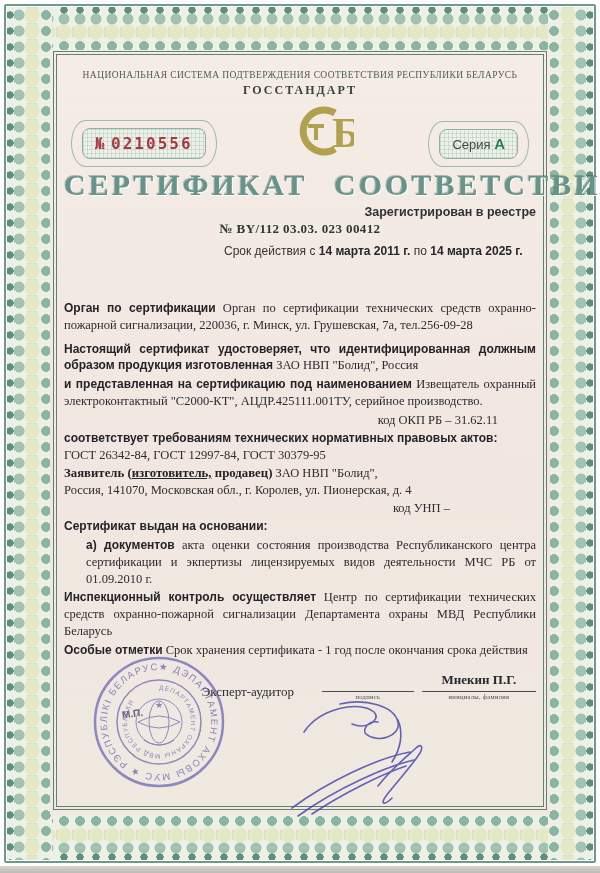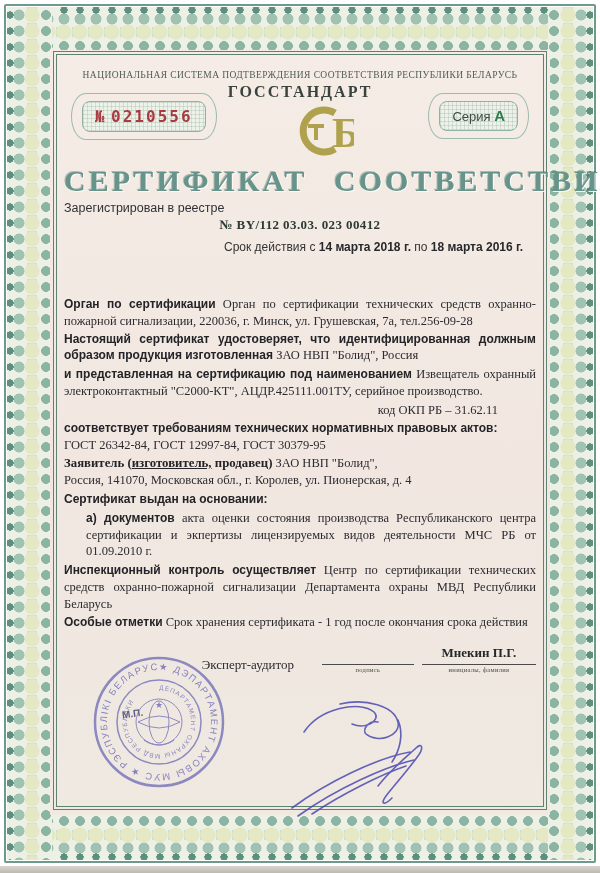--- a/index.html
+++ b/index.html
@@ -27,48 +27,48 @@
       radial-gradient(9px 9px at 25px 0px,#cfe0d2 55%,rgba(0,0,0,0) 62%),
       radial-gradient(8px 8px at 39px 8px,#8cb4a3 58%,rgba(0,0,0,0) 64%);
     background-size:45px 16px;background-repeat:repeat-y;}
   .edge.left{left:7px;} .edge.right{right:7px;transform:scaleX(-1);}
 
   
   .paper{position:absolute;inset:50px 50px 58px 50px;background:linear-gradient(180deg,#f4ece5,#f1e7e0 55%,#efe9e0);}
   .frame{position:absolute;inset:54px 56px 66px 56px;border:1px solid #5f8172;outline:1px solid #5f8172;outline-offset:2px;}
   .content{position:absolute;inset:58px 64px 70px 64px;color:#2e2e32;}
   .sys-line{margin-top:12px;text-align:center;font-family:"Liberation Serif",serif;font-size:9.5px;letter-spacing:.4px;color:#4d5c54;white-space:nowrap;}
-  .gosstandart{margin-top:3px;text-align:center;font-family:"Liberation Serif",serif;font-weight:700;font-size:16px;letter-spacing:2px;color:#39423c;}
-
-  
-  .plaque-row{display:flex;align-items:flex-start;justify-content:space-between;height:54px;padding:0 18px;}
+  .gosstandart{margin-top:3px;text-align:center;font-family:"Liberation Serif",serif;font-weight:700;font-size:12px;letter-spacing:2px;color:#39423c;}
+
+  
+  .plaque-row{margin-top:7px;display:flex;align-items:flex-end;justify-content:space-between;height:54px;padding:0 18px;}
   .plaque{position:relative;border:1px solid #8fb0a2;border-radius:8px;padding:5px 12px;
     background-image:
       repeating-linear-gradient(0deg,rgba(143,176,162,.30) 0 1px,rgba(0,0,0,0) 1px 4px),
       repeating-linear-gradient(90deg,rgba(143,176,162,.30) 0 1px,rgba(0,0,0,0) 1px 4px);
     background-color:#eef1e8;}
   .plaque::before{content:"";position:absolute;left:-12px;right:-12px;top:-9px;bottom:-9px;border:1px solid #9dbbae;border-radius:16px/26px;}
   .cert-no{font-family:"DejaVu Sans Mono",monospace;font-weight:700;font-size:16px;letter-spacing:2px;color:#a93a3f;}
   .series{font-size:13px;color:#3c4a42;}
   .series b{color:#2e7d4f;font-size:15px;}
   .stb-logo{opacity:.9;}
 
   
   .main-title{margin-top:9px;text-align:center;font-family:"Liberation Serif",serif;font-weight:700;font-size:30px;letter-spacing:3px;word-spacing:16px;color:#67948a;text-shadow:1px 1px 0 rgba(255,255,255,.85),-1px -1px 0 rgba(50,90,80,.35);white-space:nowrap;}
-  .reg-line{margin-top:3px;text-align:left;font-size:12.5px;color:#2f3136;}
+  .reg-line{margin-top:3px;text-align:right;font-size:12.5px;color:#2f3136;font-weight:bold;}
   .reg-num{margin-top:2px;text-align:center;font-family:"Liberation Serif",serif;font-weight:700;font-size:13px;color:#2c3a32;letter-spacing:.4px;}
   .validity{margin-top:7px;padding-left:160px;font-size:12px;color:#333;}
   .validity b{color:#26282c;}
 
   
   .para{margin:0;text-align:justify;font-family:"Liberation Serif",serif;font-size:12.5px;line-height:1.34;color:#2b2b30;}
   .para .lbl{font-family:"Liberation Sans",sans-serif;font-weight:700;font-size:12px;color:#232328;}
   .para.serif-lbl .lbl{font-family:"Liberation Serif",serif;font-size:12.8px;}
   .p-org{margin-top:42px;}
-  .mt3{margin-top:1px;} .mt2{margin-top:2px;}
+  .mt3{margin-top:7px;} .mt2{margin-top:2px;}
   .indent{margin-left:22px;}
   .code-line{font-family:"Liberation Serif",serif;font-size:12.5px;color:#2b2b30;text-align:right;line-height:1.3;}
   .code-okp{padding-right:38px;margin-top:2px;}
   .code-tnved{padding-right:58px;}
   .code-unp{padding-right:86px;margin-top:1px;}
   .u{text-decoration:underline;}
 
   
   .sign-block{margin-top:14px;}
   .sign-row{display:flex;align-items:flex-end;margin-left:118px;}
@@ -115,34 +115,35 @@
         <text x="42" y="46" font-family="Liberation Serif, serif" font-weight="bold" font-size="42" fill="#a89a3e">Б</text>
       </svg>
       <div class="plaque">
         <span class="series"><span>Серия </span><b>А</b></span>
       </div>
     </div>
 
     <div class="main-title">СЕРТИФИКАТ СООТВЕТСТВИЯ</div>
     <div class="reg-line">Зарегистрирован в реестре</div>
     <div class="reg-num">№ BY/112 03.03. 023 00412</div>
-    <div class="validity"><span>Срок  действия с </span><b>14 марта 2018 г.</b><span> по  </span><b>18 марта 2016 г.</b></div>
+    <div class="validity"><span>Срок  действия с </span><b>14 марта 2011 г.</b><span> по  </span><b>14 марта 2025 г.</b></div>
 
     <p class="para p-org"><span class="lbl">Орган по сертификации</span><span> Орган по сертификации технических средств охранно-пожарной сигнализации, 220036, г. Минск, ул. Грушевская, 7а, тел.256-09-28</span></p>
 
     <p class="para mt3"><span class="lbl">Настоящий сертификат удостоверяет, что идентифицированная должным образом продукция изготовленная</span><span> ЗАО НВП "Болид", Россия</span></p>
 
     <p class="para mt2"><span class="lbl">и представленная на сертификацию под наименованием</span><span> Извещатель охранный электроконтактный "С2000-КТ", АЦДР.425111.001ТУ, серийное производство.</span></p>
 
     <div class="code-line code-okp">код ОКП РБ – 31.62.11</div>
 
     <p class="para mt2"><span class="lbl">соответствует требованиям технических нормативных правовых актов:</span><br><span>ГОСТ 26342-84, ГОСТ 12997-84, ГОСТ 30379-95</span></p>
 
     <p class="para mt2 serif-lbl"><span class="lbl"><span>Заявитель (</span><span class="u">изготовитель,</span><span> продавец)</span></span><span>  ЗАО НВП "Болид",</span><br><span>Россия, 141070, Московская обл., г. Королев, ул. Пионерская, д. 4</span></p>
 
+    <div class="code-line code-unp">код УНП –</div>
 
     <p class="para mt2"><span class="lbl">Сертификат выдан на основании:</span></p>
 
     <p class="para mt2 indent"><span class="lbl">а) документов</span><span>  акта оценки состояния производства Республиканского центра сертификации и экпертизы лицензируемых видов деятельности МЧС РБ от 01.09.2010 г.</span></p>
 
 
     <p class="para mt2"><span class="lbl">Инспекционный контроль осуществляет</span><span>  Центр по сертификации технических средств охранно-пожарной сигнализации Департамента охраны МВД Республики Беларусь</span></p>
 
     <p class="para mt2"><span class="lbl">Особые отметки</span><span>  Срок хранения сертификата - 1 год после окончания срока действия</span></p>
 

